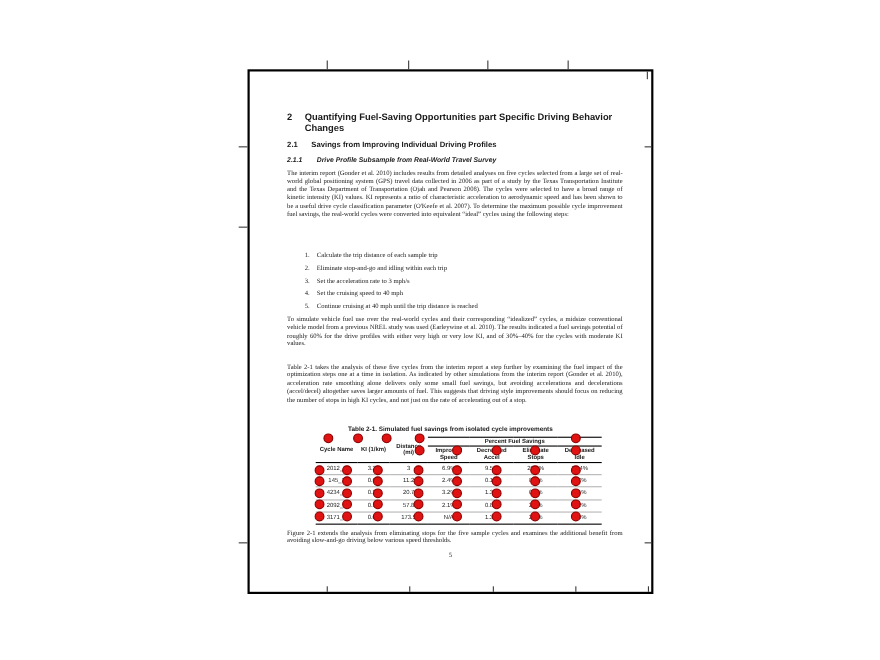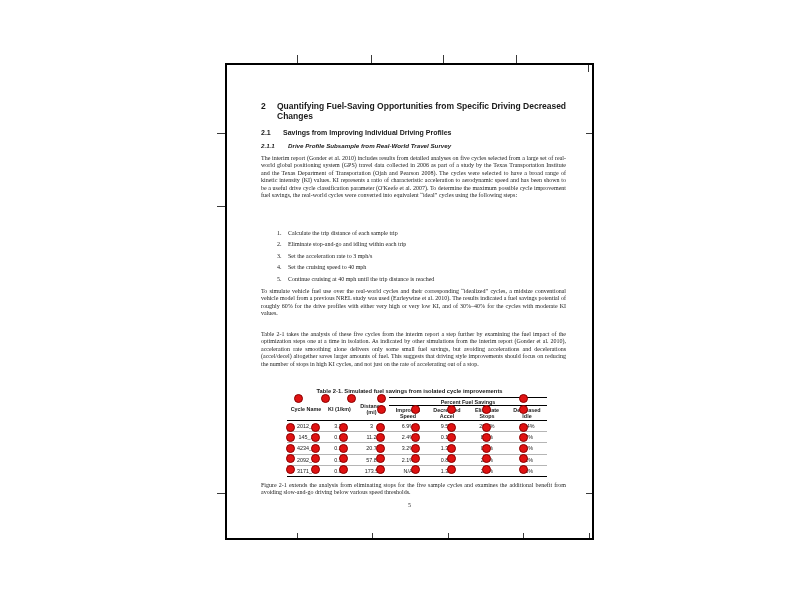--- a/index.html
+++ b/index.html
@@ -41,21 +41,21 @@
   .tick{position:absolute;background:#3a3a3a;z-index:2;}
 </style>
 </head>
 <body>
 
 <div id="screen">
   <div class="page">
 
     <div class="h1">
       <span class="hnum">2</span>
-      <span class="htext">Quantifying Fuel-Saving Opportunities from Specific Driving Decreased Changes</span>
+      <span class="htext">Quantifying Fuel-Saving Opportunities part Specific Driving Behavior Changes</span>
     </div>
 
     <div class="h2">
       <span class="hnum">2.1</span>
       <span class="htext">Savings from Improving Individual Driving Profiles</span>
     </div>
 
     <div class="h3">
       <span class="hnum">2.1.1</span>
       <span class="htext">Drive Profile Subsample from Real-World Travel Survey</span>

